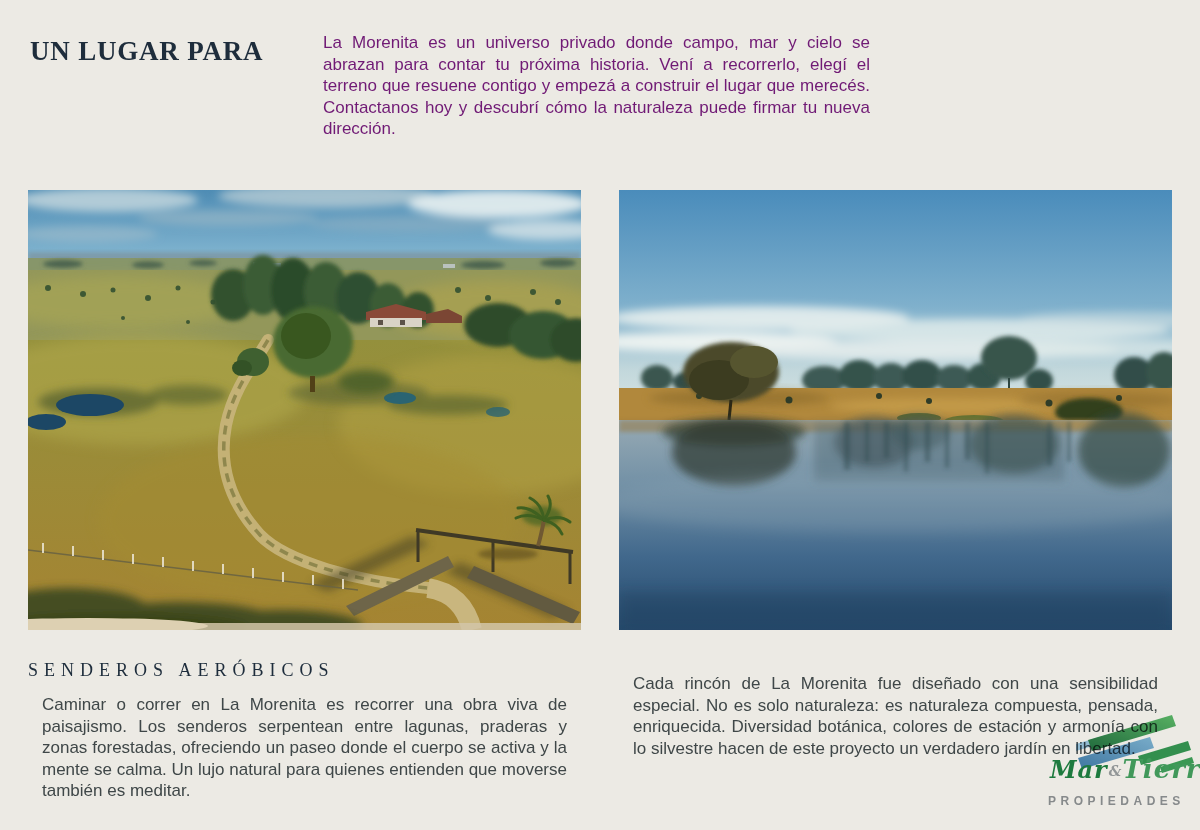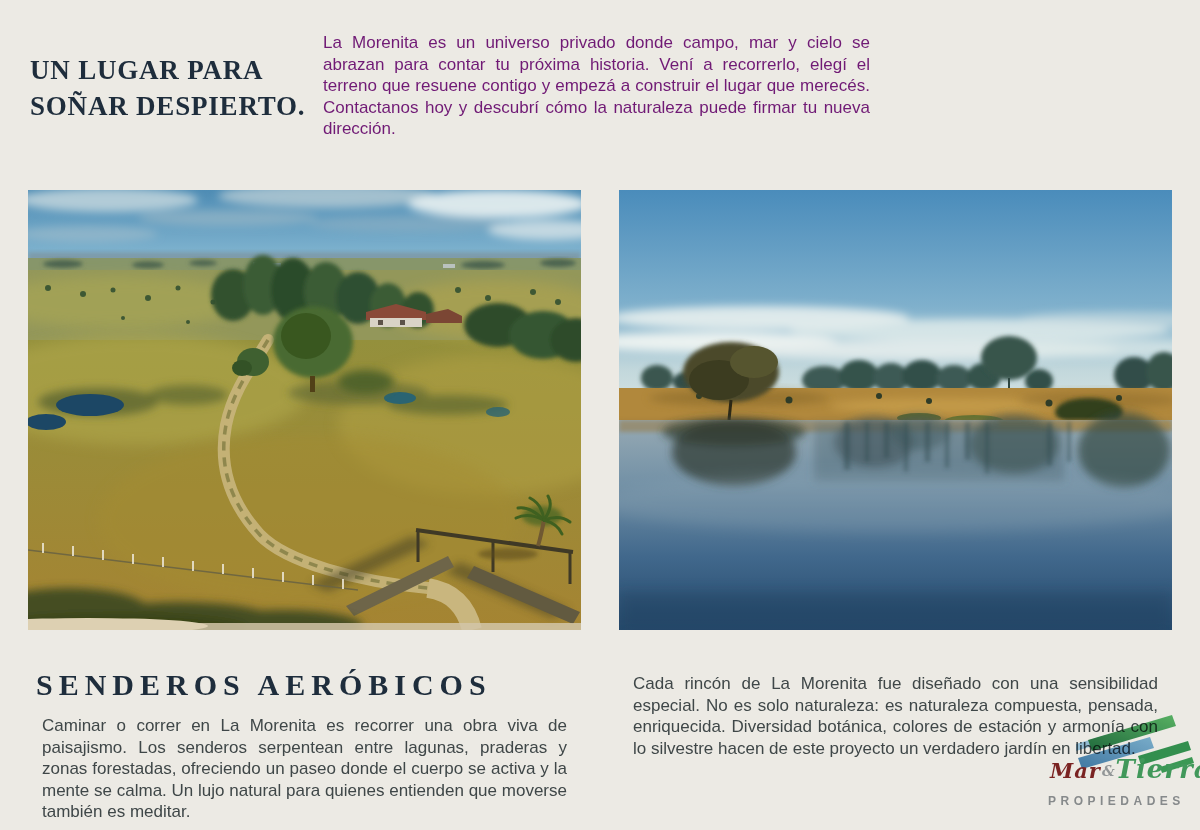--- a/index.html
+++ b/index.html
@@ -2,66 +2,65 @@
 <html><head>
 <meta charset="utf-8">
 <style>
   html,body{margin:0;padding:0}
   body{
     width:1200px;height:830px;position:relative;overflow:hidden;
     background:#ECEAE4;
     font-family:"Liberation Sans",sans-serif;color:#3F4748;
   }
   .page-title{
-    position:absolute;left:30px;top:52px;width:310px;
+    position:absolute;left:30px;top:33px;width:310px;
     font-family:"Liberation Serif",serif;font-weight:700;
     font-size:27px;line-height:36px;letter-spacing:.8px;color:#1E2D3C;
   }
   .intro{
     position:absolute;left:323px;top:32px;width:547px;
     font-size:17px;line-height:21.6px;text-align:justify;color:#701a75;
   }
   .photo{position:absolute;top:190px;width:553px;height:440px;overflow:hidden;background:#9aa3a0}
   .photo svg{display:block;width:100%;height:100%}
   .photo.left{left:28px}
   .photo.right{left:619px}
   .section{position:absolute;top:660px;width:553px}
   .section.left{left:28px}
   .section.right{left:619px}
   .section h2{
-    margin:8px;font-family:"Liberation Serif",serif;font-weight:700;
-    font-size:30px;letter-spacing:6px;color:#1E2D3C;white-space:nowrap;
+    margin:0;font-family:"Liberation Serif",serif;font-weight:400;
+    font-size:18px;letter-spacing:6px;color:#1E2D3C;white-space:nowrap;
   }
   .section p{
     margin:13px 14px 0;font-size:17px;line-height:21.5px;
     text-align:justify;color:#3F4748;
   }
   .logo{
     position:absolute;left:1048px;top:710px;width:152px;height:112px;
     mix-blend-mode:multiply;opacity:.96;
   }
   .logo-stripes{position:absolute;right:6px;top:0;width:118px;height:64px}
   .logo-text{
     position:absolute;left:2px;top:44px;white-space:nowrap;
     font-family:"DejaVu Serif",serif;font-style:italic;font-weight:700;
   }
-  .logo-mar{font-size:21px;color:#7f1d1d;letter-spacing:1px}
+  .logo-mar{font-size:24px;color:#15803d;letter-spacing:1px}
   .logo-amp{font-size:14px;color:#9AA0A6;margin:0 1px;vertical-align:2px}
   .logo-tierra{font-size:26px;color:#3EA35F;letter-spacing:1px}
   .logo-sub{
     position:absolute;left:0;top:84px;
     font-size:12px;font-weight:700;letter-spacing:4.5px;color:#8D9298;
   }
 </style>
 </head>
 <body>
 
 <div class="page-title">
   <span>UN LUGAR PARA</span><br>
-  <span>SOÑAR DESPIERTO.</span>
 </div>
 
 <div class="intro">La Morenita es un universo privado donde campo, mar y cielo se abrazan para contar tu próxima historia. Vení a recorrerlo, elegí el terreno que resuene contigo y empezá a construir el lugar que merecés. Contactanos hoy y descubrí cómo la naturaleza puede firmar tu nueva dirección.</div>
 
 <div class="photo left" role="img" aria-label="Vista aérea de praderas, lagunas, caminos y portera de piedra en La Morenita">
   <svg viewBox="0 0 553 440" preserveAspectRatio="none">
     <defs>
       <linearGradient id="Lsky" x1="0" y1="0" x2="0" y2="1">
         <stop offset="0" stop-color="#4E8CB4"></stop>
           <stop offset=".7" stop-color="#7FB3CF"></stop>

